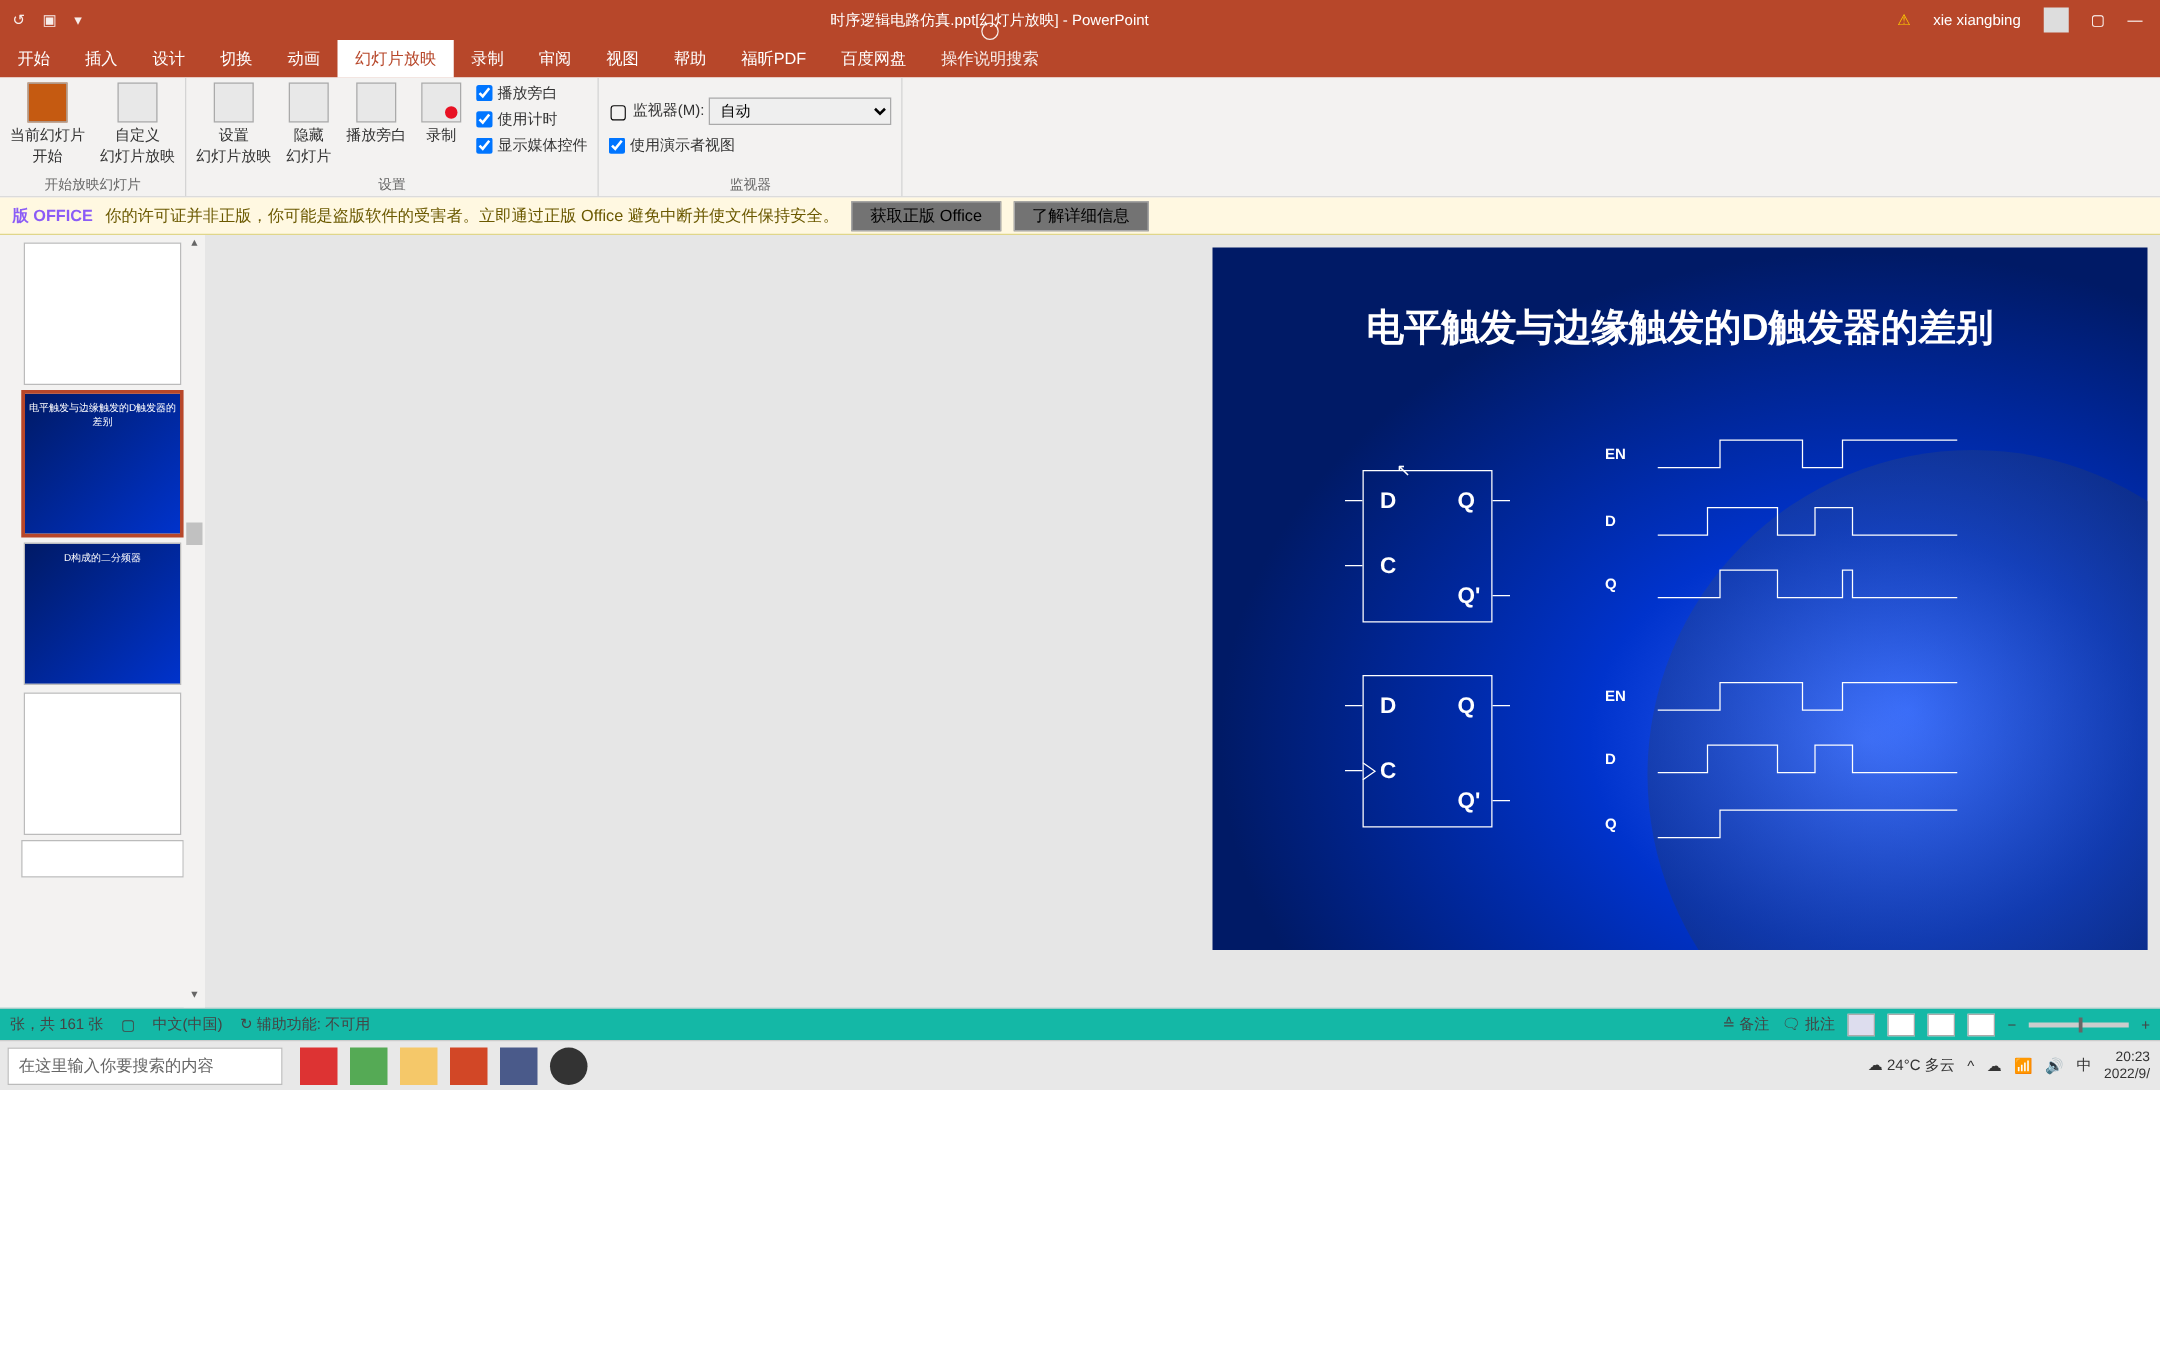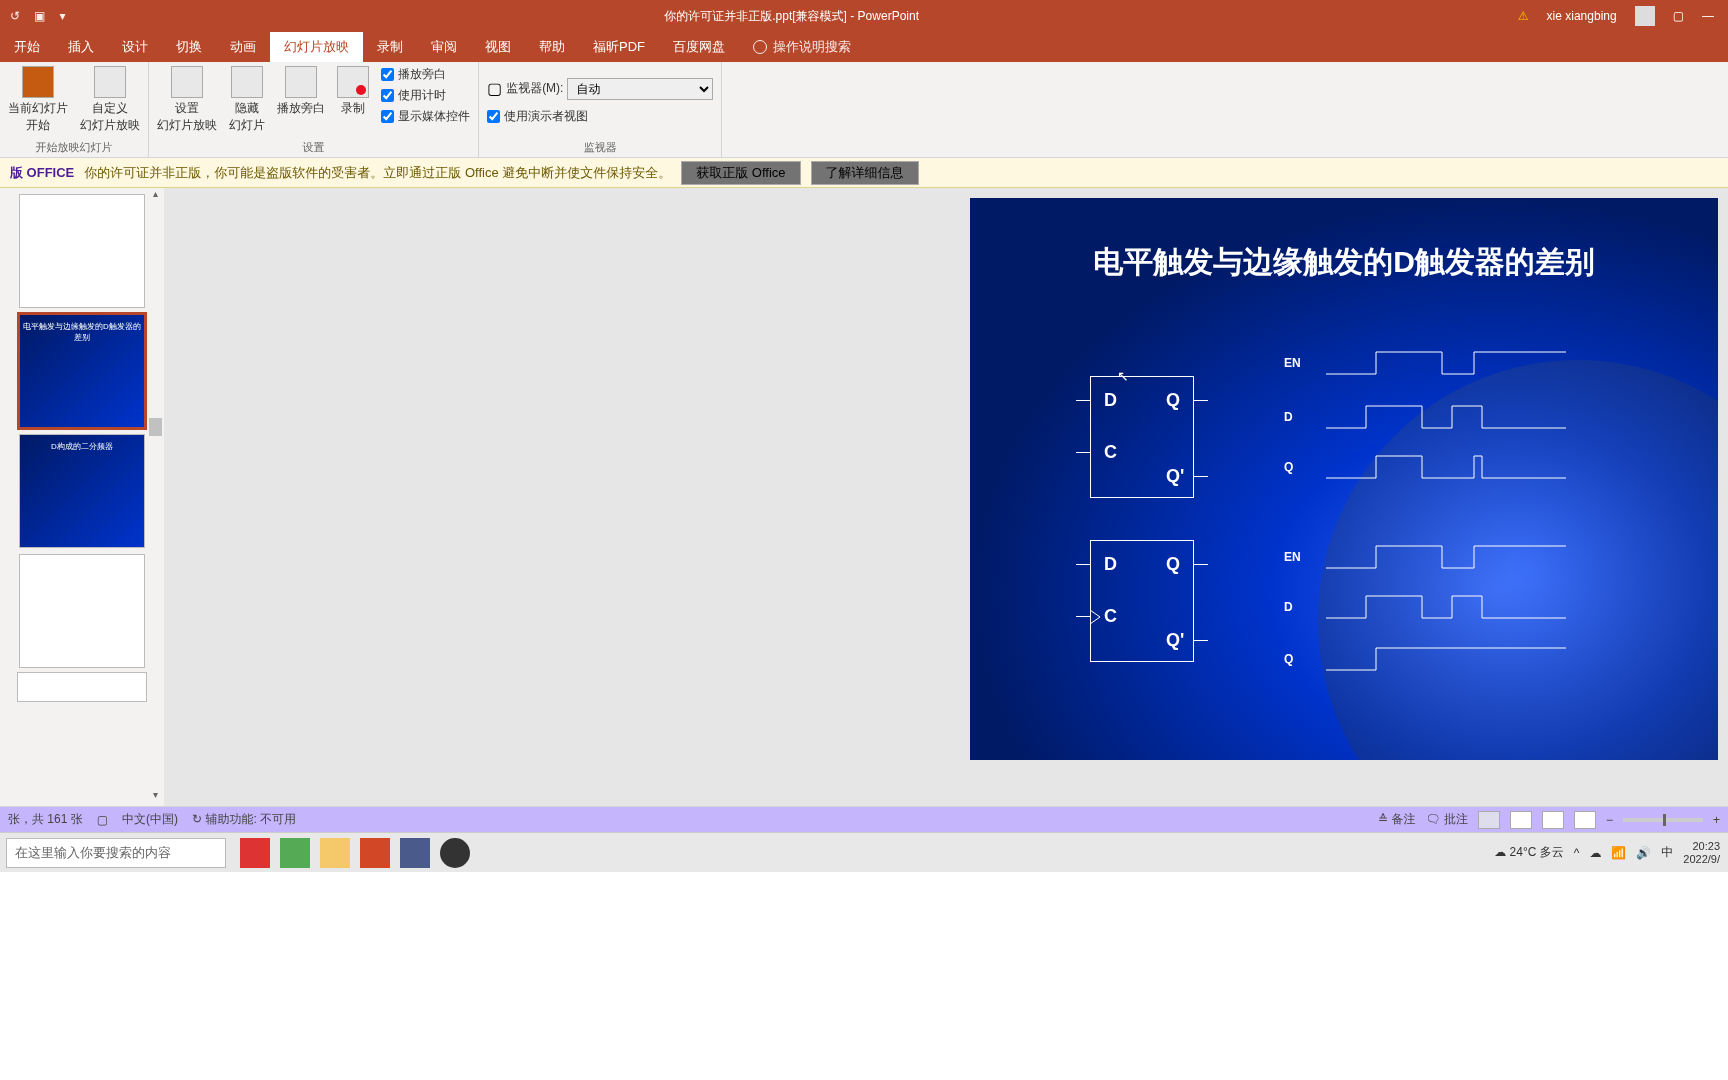--- a/index.html
+++ b/index.html
@@ -11,21 +11,21 @@
 .title-bar .qat span { opacity: 0.9; }
 .title-bar .doc-title { flex: 1; text-align: center; }
 .title-bar .right { display: flex; align-items: center; gap: 18px; padding-right: 14px; }
 .title-bar .avatar { width: 20px; height: 20px; background: #ddd; display: inline-block; }
 .title-bar .warn { color: #ffcc00; }
 
 
 .ribbon-tabs { height: 30px; background: #b7472a; display: flex; align-items: flex-end; font-size: 13px; color: #fff; }
 .ribbon-tabs .tab { padding: 6px 14px; cursor: pointer; }
 .ribbon-tabs .tab.active { background: #fff; color: #b7472a; }
-.ribbon-tabs .tell-me { display: flex; align-items: center; gap: 6px; padding: 6px 14px; opacity: 0.9; }
+.ribbon-tabs .tell-me { display: flex; align-items: center; gap: 6px; padding: 6px 14px; opacity: 0.9; flex-direction: column; }
 .ribbon-tabs .bulb { width: 14px; height: 14px; border: 1px solid #fff; border-radius: 50%; display: inline-block; position: relative; }
 
 
 .ribbon { height: 96px; background: #f3f2f1; border-bottom: 1px solid #d4d4d4; display: flex; }
 .rib-group { display: flex; flex-direction: column; justify-content: space-between; border-right: 1px solid #d4d4d4; padding: 4px 8px 2px; }
 .rib-group .items { display: flex; gap: 12px; align-items: flex-start; flex: 1; }
 .rib-group .label { font-size: 11px; text-align: center; color: #666; }
 .big-btn { display: flex; flex-direction: column; align-items: center; font-size: 12px; color: #333; cursor: pointer; gap: 2px; }
 .big-btn .ico { width: 32px; height: 32px; background: #ddd; border: 1px solid #aaa; }
 .ico.slideshow { background: #c55a11; }
@@ -35,21 +35,21 @@
 .ico.rehearse { background: #e8e8e8; }
 .ico.record { background: linear-gradient(#e8e8e8,#e8e8e8); position: relative; }
 .ico.record::after { content:''; position:absolute; right:2px; bottom:2px; width:10px; height:10px; background:#e81123; border-radius:50%; }
 .check-item { display: flex; align-items: center; gap: 4px; font-size: 12px; color: #333; margin-bottom: 4px; }
 .check-item input { width: 13px; height: 13px; }
 .mon-label { font-size: 12px; color: #333; margin-right: 4px; }
 .mon-select { width: 146px; height: 22px; border: 1px solid #aaa; font-size: 12px; padding: 0 4px; }
 
 
 .warn-bar { height: 30px; background: #fff8e1; border-bottom: 1px solid #e0d68a; display: flex; align-items: center; font-size: 13px; padding: 0 10px; gap: 10px; }
-.warn-bar .lead { font-weight: bold; color: #4c1d95; }
+.warn-bar .lead { font-weight: bold; color: #8b5cf6; }
 .warn-bar .msg { color: #6b5900; }
 .warn-bar button { background: #737373; border: 1px solid #aaa; padding: 2px 14px; font-size: 13px; cursor: pointer; }
 
 
 .main { display: flex; height: 618px; }
 .thumbs { width: 164px; background: #f3f2f1; overflow: hidden; position: relative; }
 .thumb { width: 130px; height: 74px; background: #fff; border: 1px solid #bbb; margin: 4px auto; position: relative; }
 .thumb.large { height: 114px; margin-top: 6px; width: 126px; }
 .thumb.active { outline: 3px solid #b7472a; outline-offset: -1px; }
 .thumb.blue { background: linear-gradient(135deg, #001a66, #0033cc); }
@@ -76,21 +76,21 @@
 .wave-lbl { position:absolute; font-size:12px; font-weight:bold; z-index:2; }
 .wave { position:absolute; z-index:2; }
 .wave svg { stroke:#fff; fill:none; stroke-width:1; }
 
 .cursor { position: absolute; left: 147px; top: 170px; z-index: 10; font-size: 14px; color: #fff; }
 
 
 .notes { height: 30px; background: #fff; border-top: 1px solid #ccc; padding: 4px 12px; font-size: 14px; color: #888; }
 
 
-.status-bar { height: 26px; background: #c4b5fd; border-top: 1px solid #d4d4d4; display: flex; align-items: center; font-size: 12px; color: #444; }
+.status-bar { height: 26px; background: #14b8a6; border-top: 1px solid #d4d4d4; display: flex; align-items: center; font-size: 12px; color: #444; }
 .status-bar .left { display: flex; gap: 14px; align-items: center; padding-left: 8px; }
 .status-bar .right { margin-left: auto; display: flex; gap: 10px; align-items: center; padding-right: 8px; }
 .view-btn { width: 22px; height: 18px; border: 1px solid #aaa; display: inline-block; background:#fff; }
 .view-btn.active { background: #dde; }
 .zoom-slider { width: 80px; height: 4px; background: #ccc; position: relative; }
 .zoom-slider::after { content:''; position:absolute; left: 40px; top:-4px; width:3px; height:12px; background:#666; }
 
 
 .taskbar { height: 40px; background: #e8e8e8; border-top: 1px solid #ccc; display: flex; align-items: center; }
 .search-box { margin-left: 6px; height: 30px; flex: 0 0 220px; border: 1px solid #bbb; background: #fff; display: flex; align-items: center; padding: 0 8px; font-size: 13px; color: #666; }
@@ -101,21 +101,21 @@
 </style>
 </head>
 <body>
 
 <div class="title-bar">
   <div class="qat">
     <span>↺</span>
     <span>▣</span>
     <span>▾</span>
   </div>
-  <div class="doc-title">你的许可证并非正版.ppt[兼容模式] - PowerPoint</div>
+  <div class="doc-title">时序逻辑电路仿真.ppt[幻灯片放映] - PowerPoint</div>
   <div class="right">
     <span class="warn">⚠</span>
     <span>xie xiangbing</span>
     <span class="avatar"></span>
     <span>▢</span>
     <span>—</span>
   </div>
 </div>
 
 <div class="ribbon-tabs">

